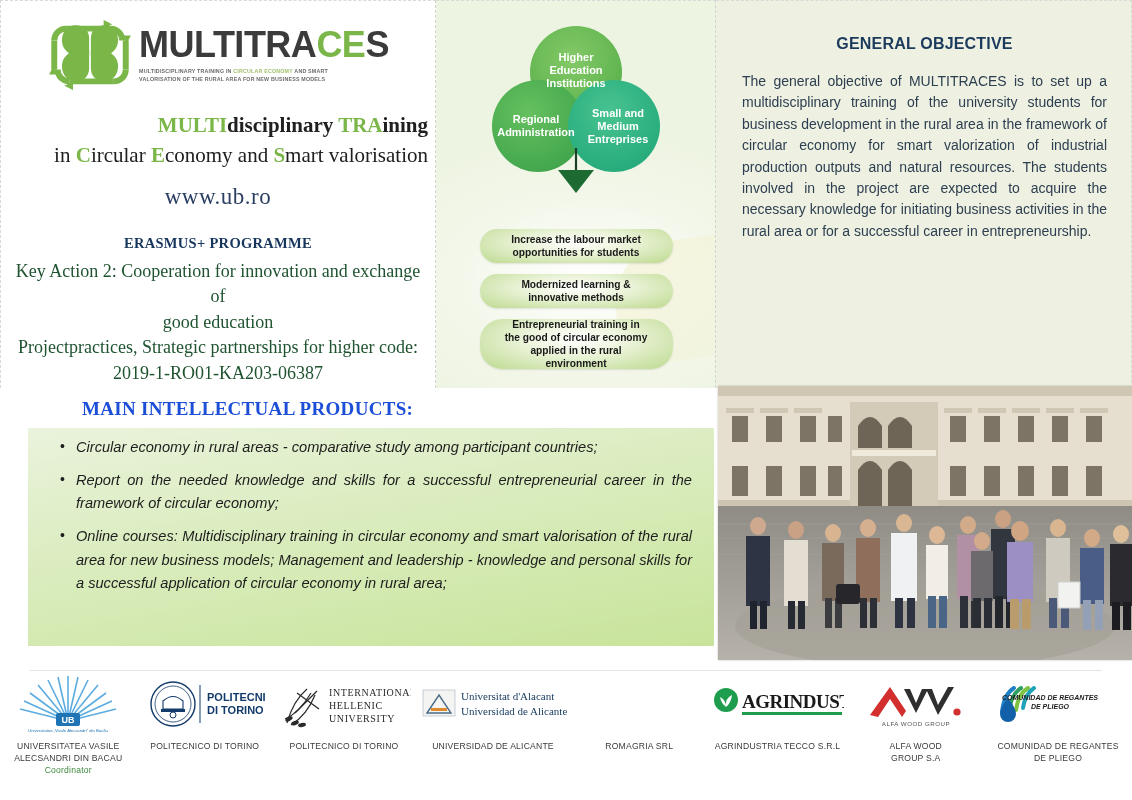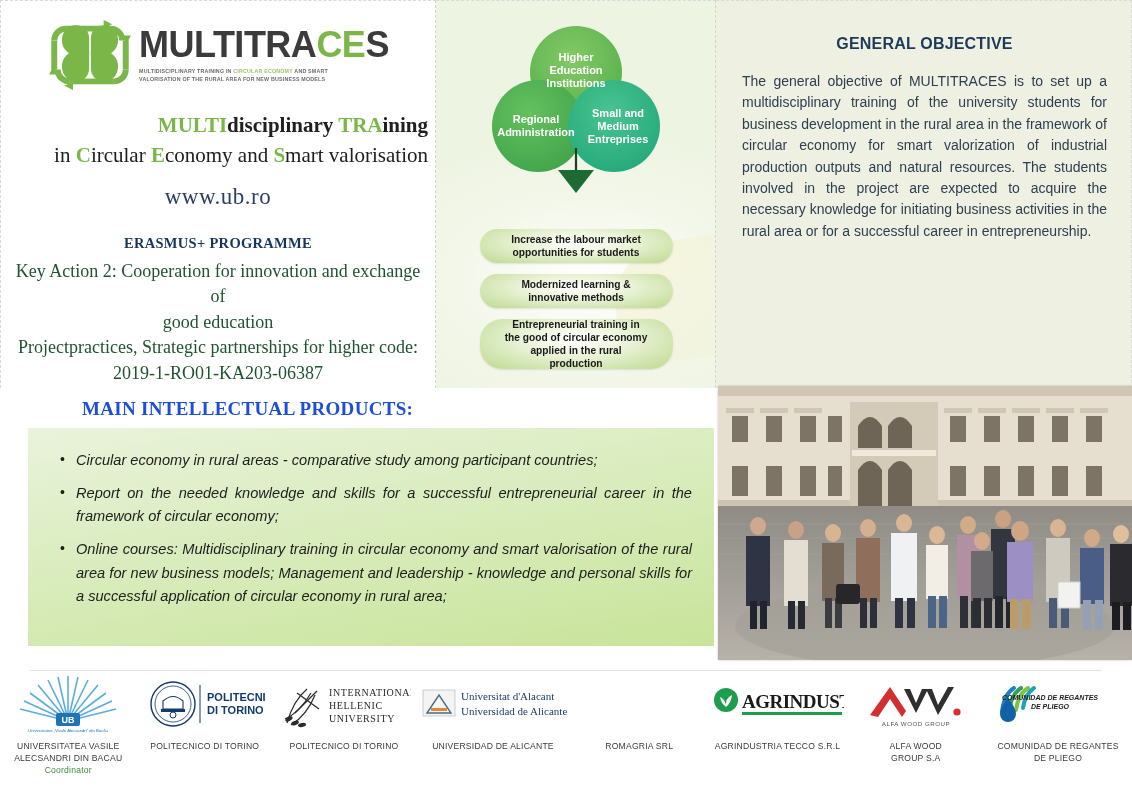--- a/index.html
+++ b/index.html
@@ -79,21 +79,21 @@
   .go-title{text-align:center;font-size:16px;font-weight:bold;color:#1b3a5c;letter-spacing:0.2px;}
   .go-body{margin-top:18px;font-size:14px;line-height:1.53;color:#2c3e50;text-align:justify;}
 
   
   .mid-row{position:absolute;left:0;top:388px;width:1132px;height:274px;}
   .mip-head{position:absolute;left:82px;top:10px;font-family:"Liberation Serif", serif;
     font-size:19px;font-weight:bold;color:#1d4ed8;letter-spacing:0.3px;}
   .mip-box{
     position:absolute;left:28px;top:40px;width:686px;height:218px;
     background:linear-gradient(170deg,#eaf3dc 0%, #dcedc2 38%, #c8e49a 100%);
-    box-sizing:border-box;padding:21px 22px 10px 30px;
+    box-sizing:border-box;padding:8px 22px 10px 30px;
   }
   .mip-list{margin:0;padding:0 0 0 18px;list-style:none;}
   .mip-list li{position:relative;font-family:"Liberation Sans", sans-serif;font-style:italic;
     font-size:14.6px;line-height:1.62;color:#1d1d1d;margin-bottom:9px;text-align:justify;}
   .mip-list li:before{content:"\2022";position:absolute;left:-16px;top:-1px;font-size:14px;color:#1d1d1d;font-style:normal;}
 
   
   .photo{position:absolute;left:718px;top:386px;width:414px;height:274px;overflow:hidden;
     box-shadow:0 0 2px rgba(0,0,0,0.25);background:#9aa1a6;}
   .photo svg{display:block;width:100%;height:100%;}
@@ -212,21 +212,21 @@
       </div>
 
       <div class="pills">
         <div class="pill p1">
           <span><span>Increase the labour market</span><br><span>opportunities for students</span></span>
         </div>
         <div class="pill p2">
           <span><span>Modernized learning &amp;</span><br><span>innovative methods</span></span>
         </div>
         <div class="pill p3">
-          <span><span>Entrepreneurial training in</span><br><span>the good of circular economy</span><br><span>applied in the rural</span><br><span>production</span></span>
+          <span><span>Entrepreneurial training in</span><br><span>the good of circular economy</span><br><span>applied in the rural</span><br><span>environment</span></span>
         </div>
       </div>
     </div>
 
     <div class="panel-right">
       <div class="go-title">GENERAL OBJECTIVE</div>
       <div class="go-body">The general objective of MULTITRACES is to set up a multidisciplinary training of the university students for business development in the rural area in the framework of circular economy for smart valorization of industrial production outputs and natural resources. The students involved in the project are expected to acquire the necessary knowledge for initiating business activities in the rural area or for a successful career in entrepreneurship.</div>
     </div>
   </div>
 

